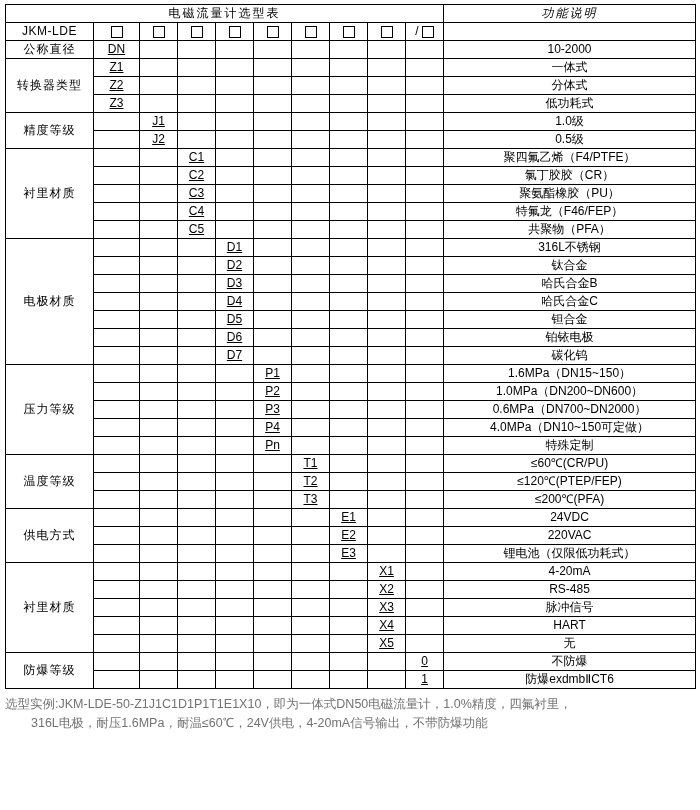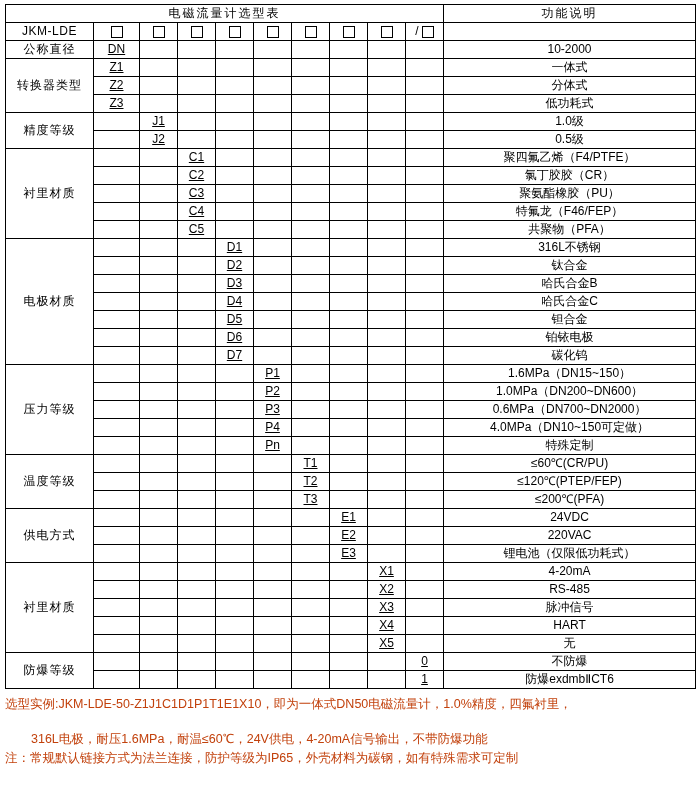--- a/index.html
+++ b/index.html
@@ -42,20 +42,21 @@
     letter-spacing: 1px;
   }
   td.title {
     font-size: 14px;
     letter-spacing: 2px;
     height: 26px;
   }
   td.desc-head {
     font-size: 14px;
     letter-spacing: 2px;
+    font-style: italic;
   }
   td.model {
     font-size: 13px;
     letter-spacing: 0.5px;
   }
   td.code {
     font-size: 12px;
     text-decoration: underline;
   }
   td.desc {
@@ -76,28 +77,27 @@
     display: inline-block;
     vertical-align: middle;
     font-size: 12px;
   }
   .notes {
     width: 690px;
     margin: 0 auto;
     font-size: 12.5px;
     line-height: 19px;
     padding-top: 6px;
-    color: #c2410c;
+    color: #737373;
   }
   .notes div {
     white-space: nowrap;
   }
   .notes .indent {
     padding-left: 26px;
-    margin-top: 16px;
   }
 </style>
 </head>
 <body>
 
 <div class="sheet">
   <table class="sel">
     <colgroup>
       <col style="width:88px">
       <col style="width:46px">
@@ -570,15 +570,14 @@
           <td class="blank"></td>
           <td class="code">1</td>
           <td class="desc">防爆exdmbⅡCT6</td>
         </tr>
       </tbody>
   </table>
 
   <div class="notes">
     <div>选型实例:JKM-LDE-50-Z1J1C1D1P1T1E1X10，即为一体式DN50电磁流量计，1.0%精度，四氟衬里，</div>
     <div class="indent">316L电极，耐压1.6MPa，耐温≤60℃，24V供电，4-20mA信号输出，不带防爆功能</div>
-    <div>注：常规默认链接方式为法兰连接，防护等级为IP65，外壳材料为碳钢，如有特殊需求可定制</div>
   </div>
 </div>
 
 </body></html>

